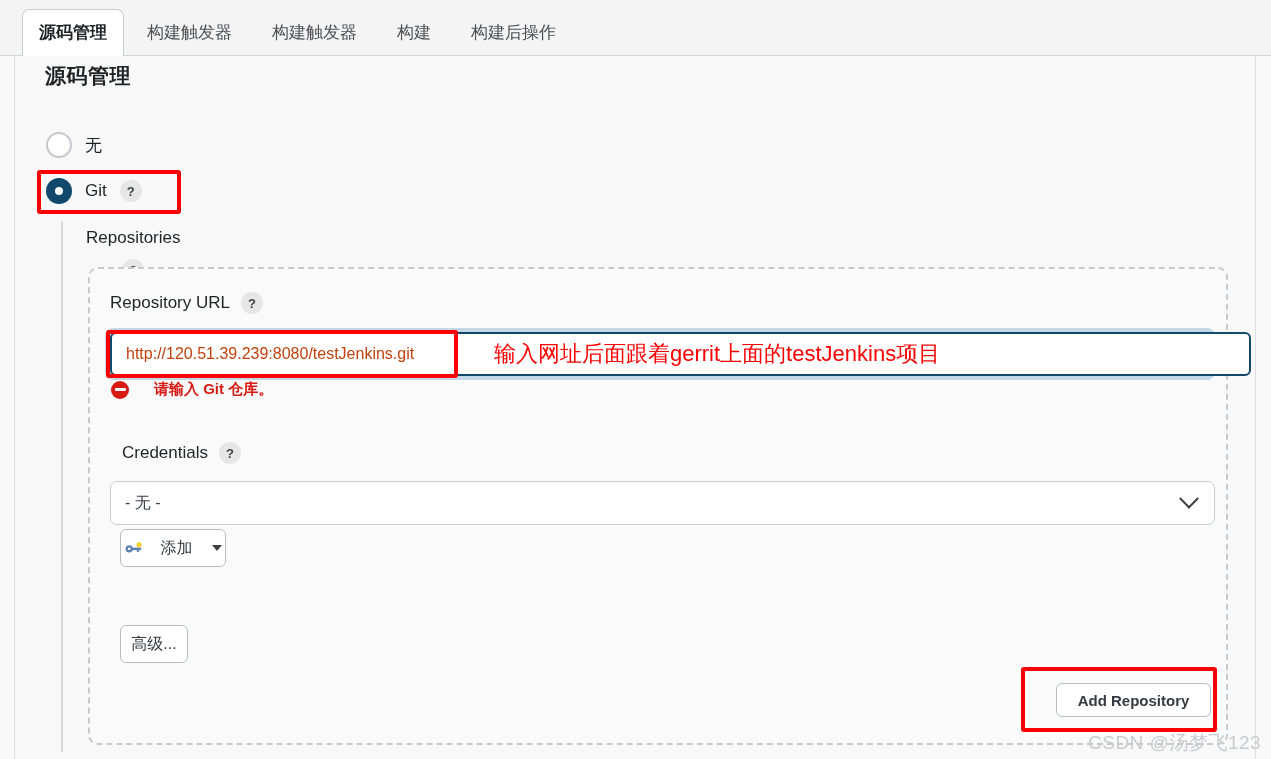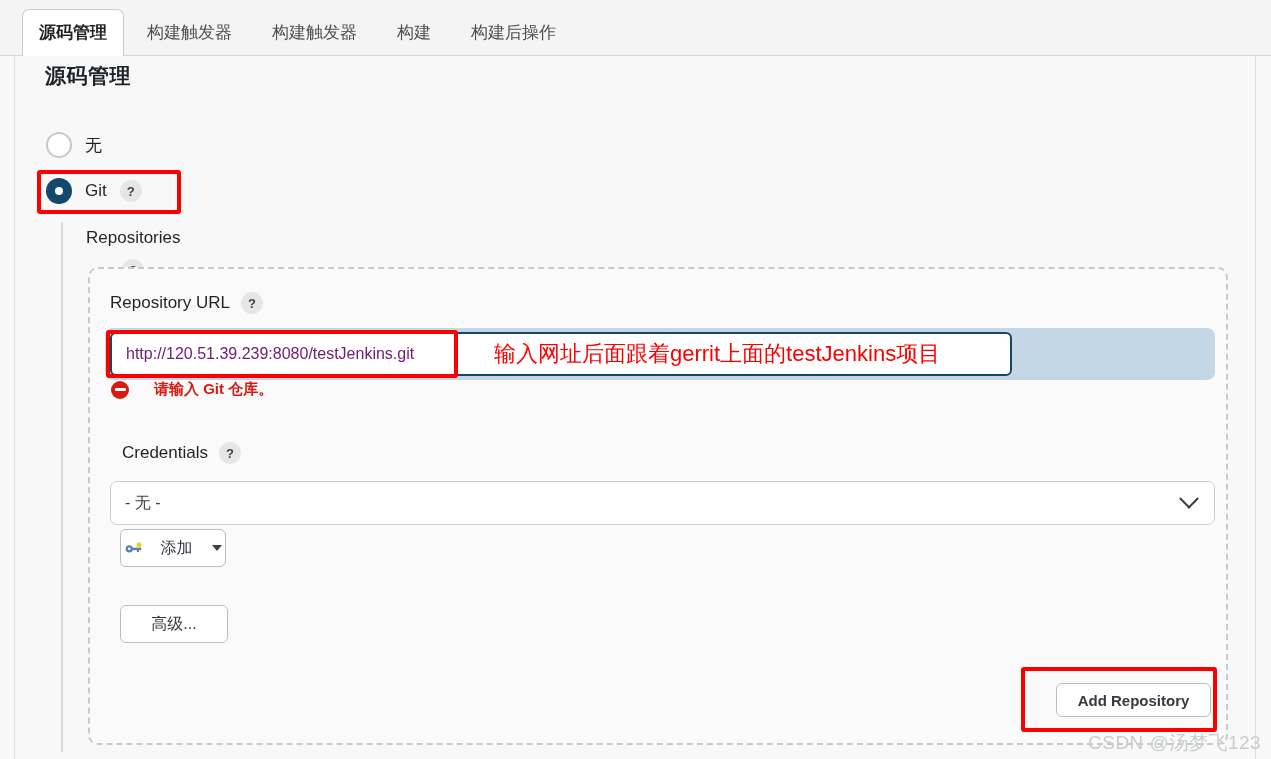--- a/index.html
+++ b/index.html
@@ -201,28 +201,28 @@
     top: 328px;
     width: 1110px;
     height: 52px;
     border-radius: 8px;
     background: #c4d7e6;
   }
   .url-input {
     position: absolute;
     left: 110px;
     top: 332px;
-    width: 902px;
+    width: 1141px;
     height: 44px;
     border: 2px solid #11486b;
     border-radius: 6px;
     background: #ffffff;
     font-family: "Liberation Sans", sans-serif;
     font-size: 16px;
-    color: #701a75;
+    color: #c2410c;
     padding: 0 14px;
     outline: none;
   }
 
   .error-row {
     position: absolute;
     left: 111px;
     top: 380px;
     display: flex;
     align-items: center;
@@ -284,21 +284,21 @@
     font-family: "Liberation Sans", sans-serif;
     font-size: 16px;
     color: #343a40;
     display: flex;
     align-items: center;
     justify-content: center;
     gap: 19px;
     cursor: pointer;
   }
   #btn-add-cred { left: 120px;  top: 529px; width: 106px; height: 38px; }
-  #btn-advanced { left: 120px;  top: 605px; width: 108px;  height: 38px; }
+  #btn-advanced { left: 120px;  top: 625px; width: 68px;  height: 38px; }
   #btn-add-repo {
     left: 1056px; top: 683px; width: 155px; height: 34px;
     font-weight: 700; font-size: 15px;
   }
 
   .key-icon { width: 17px; height: 12px; flex: none; }
   .caret-down {
     width: 0; height: 0;
     border-left: 5px solid transparent;
     border-right: 5px solid transparent;

